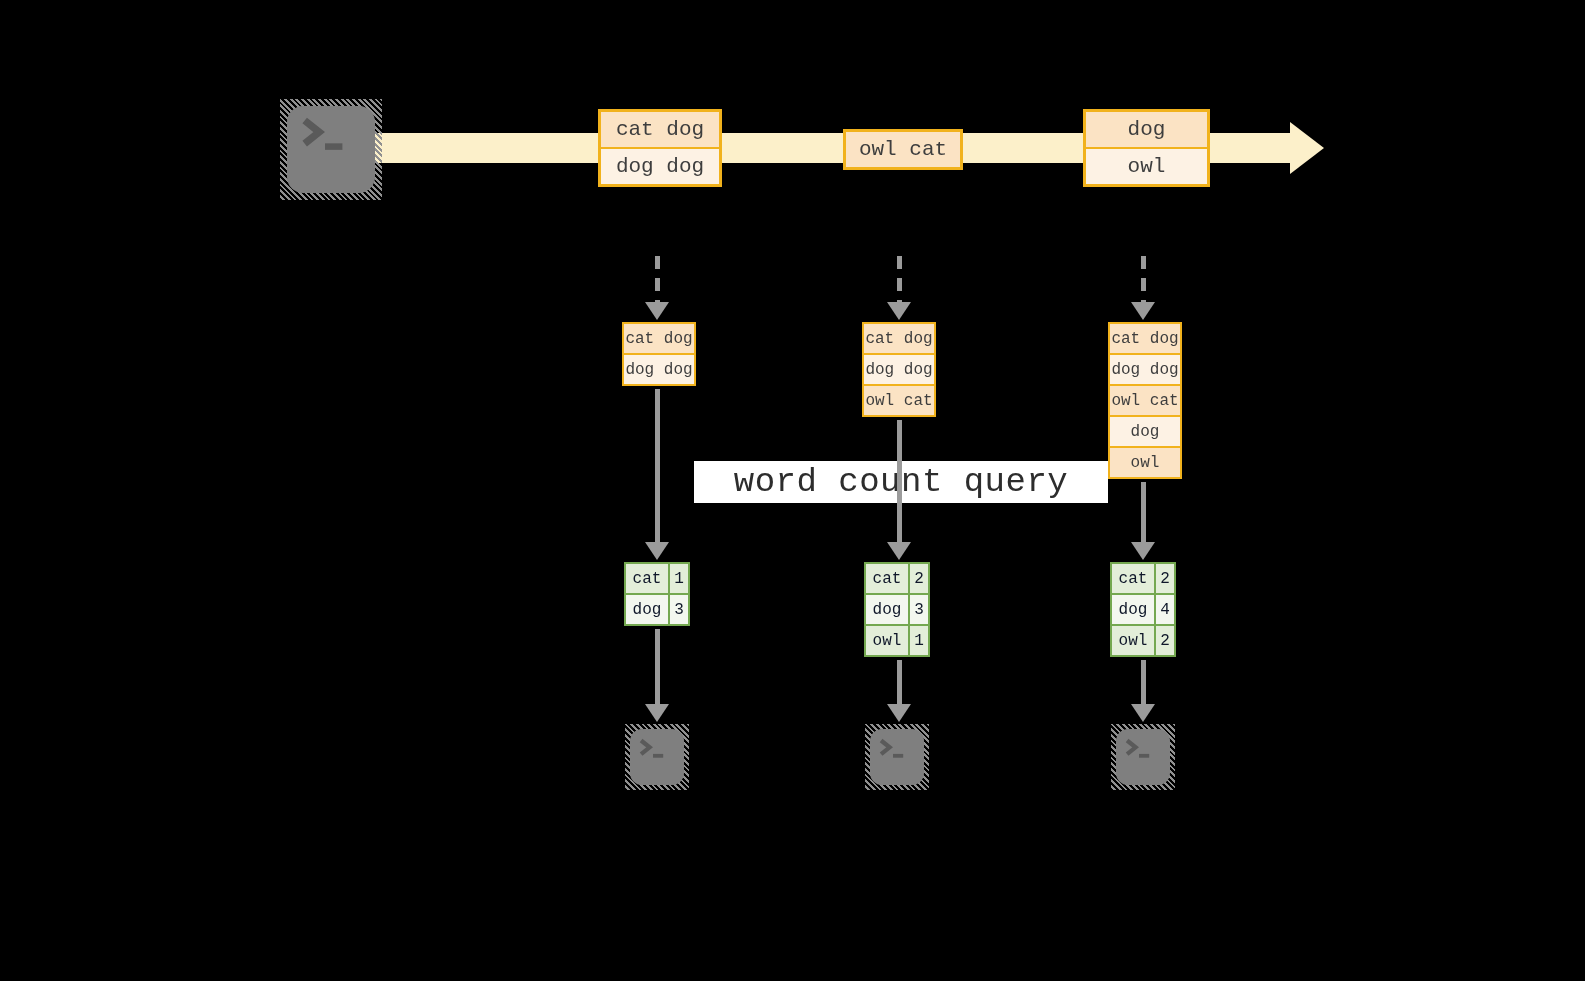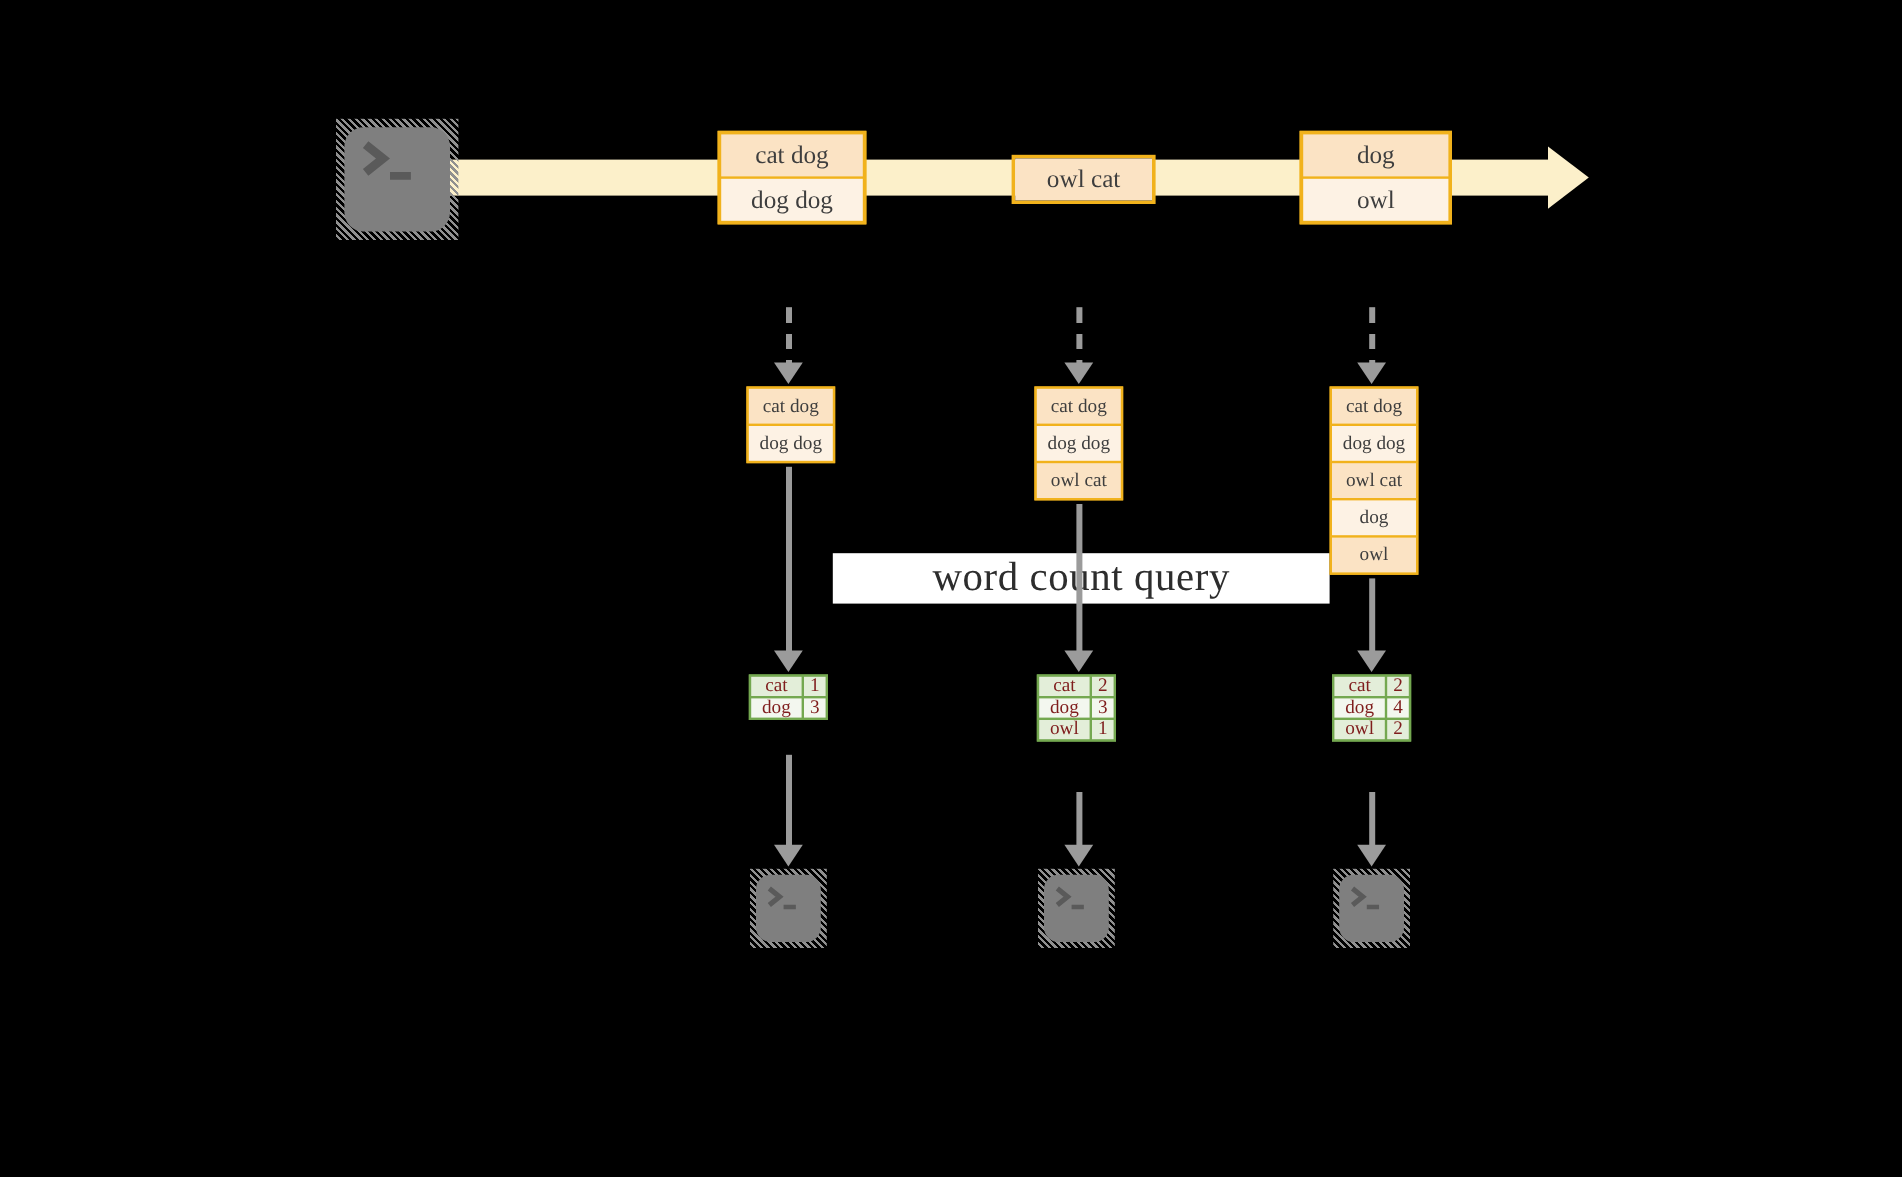--- a/index.html
+++ b/index.html
@@ -1,18 +1,18 @@
 <!DOCTYPE html>
 <html style="--background: #000000; --band: #FCF0CA; --gold: #F1B21C; --row_dark: #FBE3C4; --row_light: #FDF2E4; --table_border: #74A850; --cell_dark: #E3EED9; --cell_light: #F3F7EF; --arrow: #9B9B9B; --terminal: #7F7F7F; --hatch: #909090; --glyph: #5A5A5A; --text: #3E3E3E; --banner_bg: #FFFFFF; --banner_text: #2D2D2D;"><head>
 <meta charset="utf-8">
 <style>
   html,body{margin:0;padding:0;background:#000;}
   .canvas{
     position:relative;width:1585px;height:981px;background:var(--background,#000);
-    font-family:Liberation Serif, serif;overflow:hidden;
+    font-family:Liberation Mono, monospace;overflow:hidden;
   }
   
   .band{position:absolute;left:374px;top:133px;width:916px;height:30px;background:var(--band);z-index:1;}
   .band-head{position:absolute;left:1290px;top:122px;width:0;height:0;z-index:1;
     border-top:26px solid transparent;border-bottom:26px solid transparent;border-left:34px solid var(--band);}
   
   .term{position:absolute;z-index:4;
     background:repeating-linear-gradient(45deg,transparent 0 2px,var(--hatch) 2px 4px);}
   .term-inner{position:absolute;inset:7px;background:var(--terminal);border-radius:16px;}
   .term svg{position:absolute;z-index:5;}
@@ -21,21 +21,21 @@
     display:flex;flex-direction:column;gap:2px;}
   .obox .orow{display:flex;align-items:center;justify-content:center;color:var(--text);}
   .batch .orow{height:35px;font-size:21px;}
   .state{border-width:2.5px;}
   .state .orow{height:29px;font-size:16px;}
   .orow.dark{background:var(--row_dark);}
   .orow.light{background:var(--row_light);}
   
   .gtable{position:absolute;z-index:4;border:2.5px solid var(--table_border);background:var(--table_border);
     display:grid;grid-template-columns:42px 18px;gap:2px;}
-  .gcell{height:16px;display:flex;align-items:center;justify-content:center;font-size:16px;color:#7f1d1d;}
+  .gcell{height:29px;display:flex;align-items:center;justify-content:center;font-size:16px;color:#0f172a;}
   .gcell.dark{background:var(--cell_dark);}
   .gcell.light{background:var(--cell_light);}
   
   .varrow{position:absolute;width:26px;z-index:3;}
   .varrow .shaft{position:absolute;left:10.5px;top:0;bottom:17px;width:5px;background:var(--arrow);}
   .varrow.dashed .shaft{background:repeating-linear-gradient(to bottom,var(--arrow) 0 13px,transparent 13px 22px);}
   .varrow .head{position:absolute;bottom:0;left:1px;width:0;height:0;
     border-left:12px solid transparent;border-right:12px solid transparent;border-top:18px solid var(--arrow);}
   
   .banner{position:absolute;left:694px;top:461px;width:414px;height:42px;background:var(--banner_bg);

